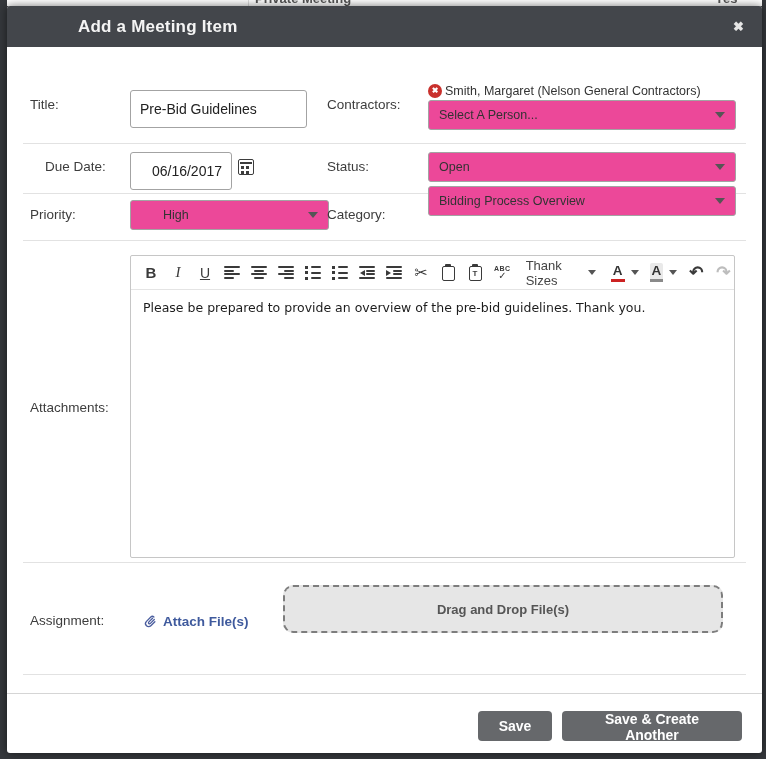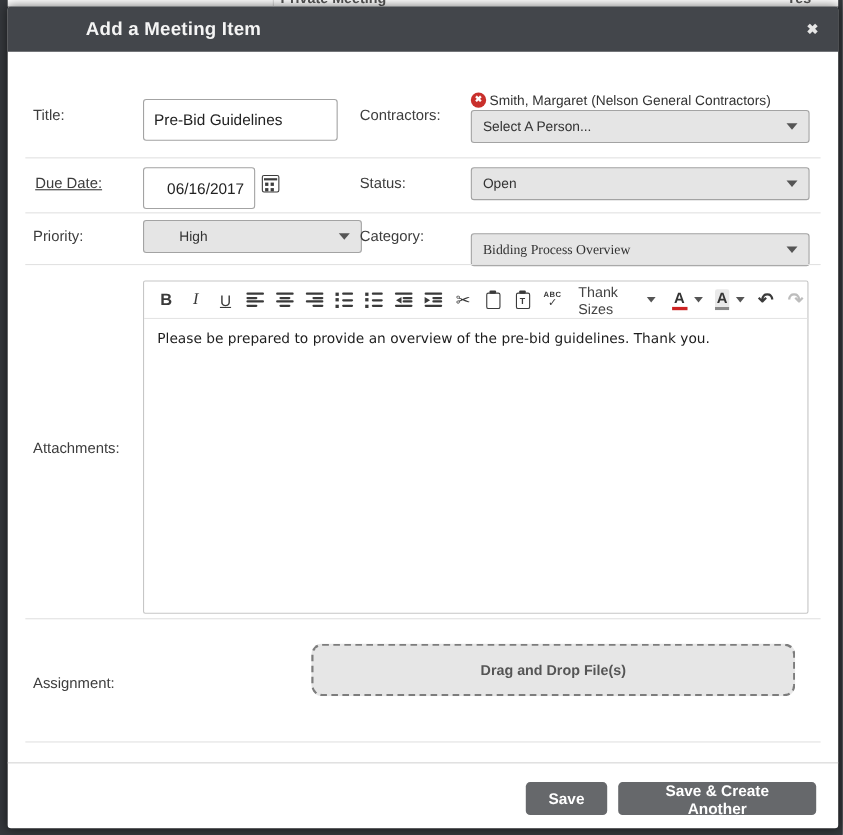--- a/index.html
+++ b/index.html
@@ -14,21 +14,21 @@
   .mheader{position:absolute;left:0;top:0;width:100%;height:41px;background:#43464b;
     border-radius:3px 3px 0 0;}
   .mtitle{position:absolute;left:23px;top:0;line-height:41px;color:#f4f4f4;
     font-size:17px;font-weight:bold;letter-spacing:.2px;margin-left:48px;}
   .mclose{position:absolute;right:18px;top:0;line-height:41px;color:#e6e6e6;
     font-size:13px;font-weight:bold;cursor:pointer;}
 
   .lab{position:absolute;color:#3d3d3d;font-size:13.5px;line-height:30px;}
   .tinput{position:absolute;height:28px;border:1px solid #a3a3a3;border-radius:3px;
     font-family:"Liberation Sans",sans-serif;font-size:14px;color:#222;padding:4px 9px;box-sizing:content-box;}
-  .sel{position:absolute;height:28px;border:1px solid #a3a3a3;border-radius:3px;background:#e5e5e5;
+  .sel{position:absolute;height:28px;border:1px solid #a3a3a3;border-radius:3px;background:#ec4899;
     display:flex;align-items:center;padding:0 10px;cursor:pointer;justify-content:space-between;}
   .sel .stext{font-size:12.5px;color:#333;flex:1;white-space:nowrap;overflow:hidden;}
   .caret-dn{width:0;height:0;border-left:5px solid transparent;border-right:5px solid transparent;
     border-top:6px solid #555;margin-left:8px;flex:none;}
   .divider{position:absolute;left:16px;width:723px;height:1px;background:#e2e2e2;}
 
   .assign-sel-line{position:absolute;display:flex;align-items:center;gap:3px;}
   .rm-x{width:14px;height:14px;border-radius:50%;background:#c9302c;color:#fff;
     font-size:8px;line-height:14px;text-align:center;font-weight:bold;flex:none;cursor:pointer;}
   .assign-name{font-size:12.5px;color:#333;}
@@ -119,38 +119,38 @@
     <span class="rm-x">✖</span>
     <span class="assign-name">Smith, Margaret (Nelson General Contractors)</span>
   </div>
   <div class="sel" style="left:421px;top:94px;width:286px;">
     <span class="stext">Select A Person...</span>
     <span class="caret-dn"></span>
   </div>
 
   <div class="divider" style="top:137px;"></div>
 
-  <span class="lab" style="left:25px;top:146px;text-decoration:underline;">Due Date:</span>
+  <span class="lab" style="left:38px;top:146px;">Due Date:</span>
   <input class="tinput" style="left: 123px; top: 146px; width: 82px; text-align: right;" type="text" value="06/16/2017">
   <span class="cal" style="left:231px;top:153px;"></span>
   <span class="lab" style="left:320px;top:146px;">Status:</span>
   <div class="sel" style="left:421px;top:146px;width:286px;">
     <span class="stext">Open</span>
     <span class="caret-dn"></span>
   </div>
 
   <div class="divider" style="top:187px;"></div>
 
   <span class="lab" style="left:23px;top:194px;">Priority:</span>
   <div class="sel" style="left:123px;top:194px;width:155px;padding-left:32px;">
     <span class="stext">High</span>
     <span class="caret-dn"></span>
   </div>
   <span class="lab" style="left:320px;top:194px;">Category:</span>
-  <div class="sel" style="left:421px;top:206px;width:286px;font-family:Liberation Serif, serif;">
+  <div class="sel" style="left:421px;top:180px;width:286px;">
     <span class="stext">Bidding Process Overview</span>
     <span class="caret-dn"></span>
   </div>
 
   <div class="divider" style="top:234px;"></div>
 
   <span class="lab" style="left:23px;top:387px;">Attachments:</span>
   <div class="editor">
     <div class="etoolbar">
       <span class="tbtn tb-b">B</span>
@@ -255,20 +255,27 @@
       </span>
       <span class="tbtn tb-undo">↶</span>
       <span class="tbtn tb-redo">↷</span>
     </div>
     <div class="econtent">Please be prepared to provide an overview of the pre-bid guidelines. Thank you.</div>
   </div>
 
   <div class="divider" style="top:556px;"></div>
 
   <span class="lab" style="left:23px;top:600px;">Assignment:</span>
+  <div class="attach-link" style="left:136px;top:600px;height:30px;">
+    <svg width="15" height="15" viewBox="0 0 16 16">
+      <path d="M11.6 3.2a2.3 2.3 0 0 0-3.25 0L3.7 7.85a3.3 3.3 0 0 0 4.67 4.67l4.3-4.3" fill="none" stroke="#4a5d9e" stroke-width="1.4" stroke-linecap="round"></path>
+      <path d="M10.2 4.6 6.1 8.7a1.1 1.1 0 0 0 1.55 1.55l4.4-4.4" fill="none" stroke="#4a5d9e" stroke-width="1.4" stroke-linecap="round"></path>
+    </svg>
+    <span>Attach File(s)</span>
+  </div>
   <div class="dropzone">
     <span>Drag and Drop File(s)</span>
   </div>
 
   <div class="divider" style="top:668px;"></div>
   <div class="footer-border"></div>
 
   <button class="btn btn-save">Save</button>
   <button class="btn btn-savecreate">Save &amp; Create Another</button>
 </div>

